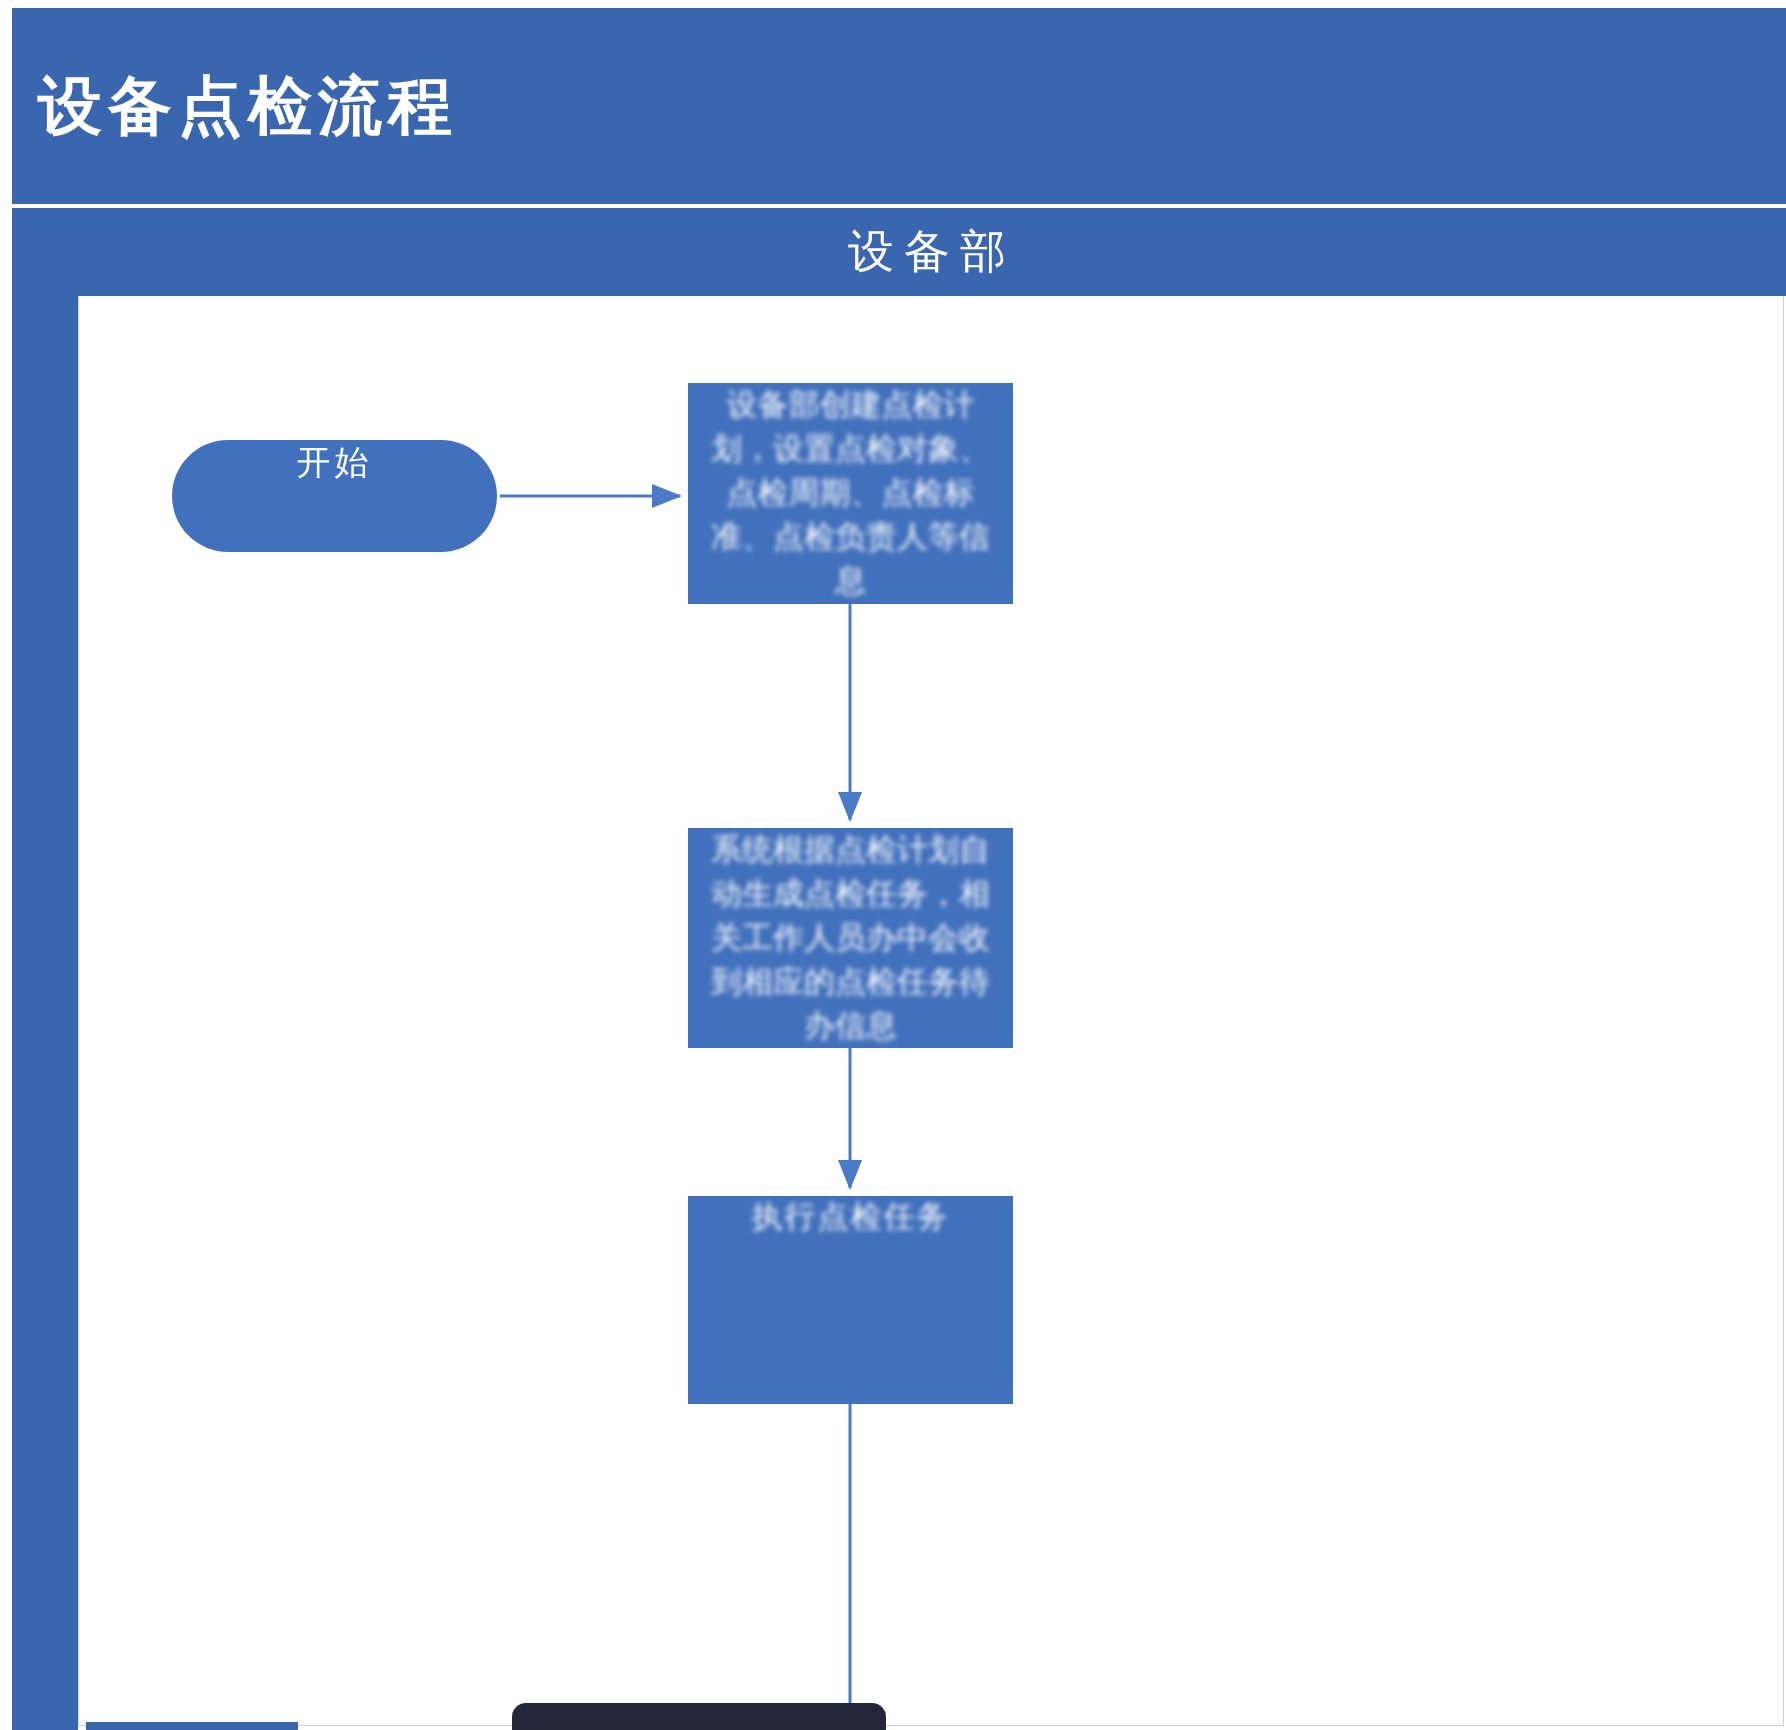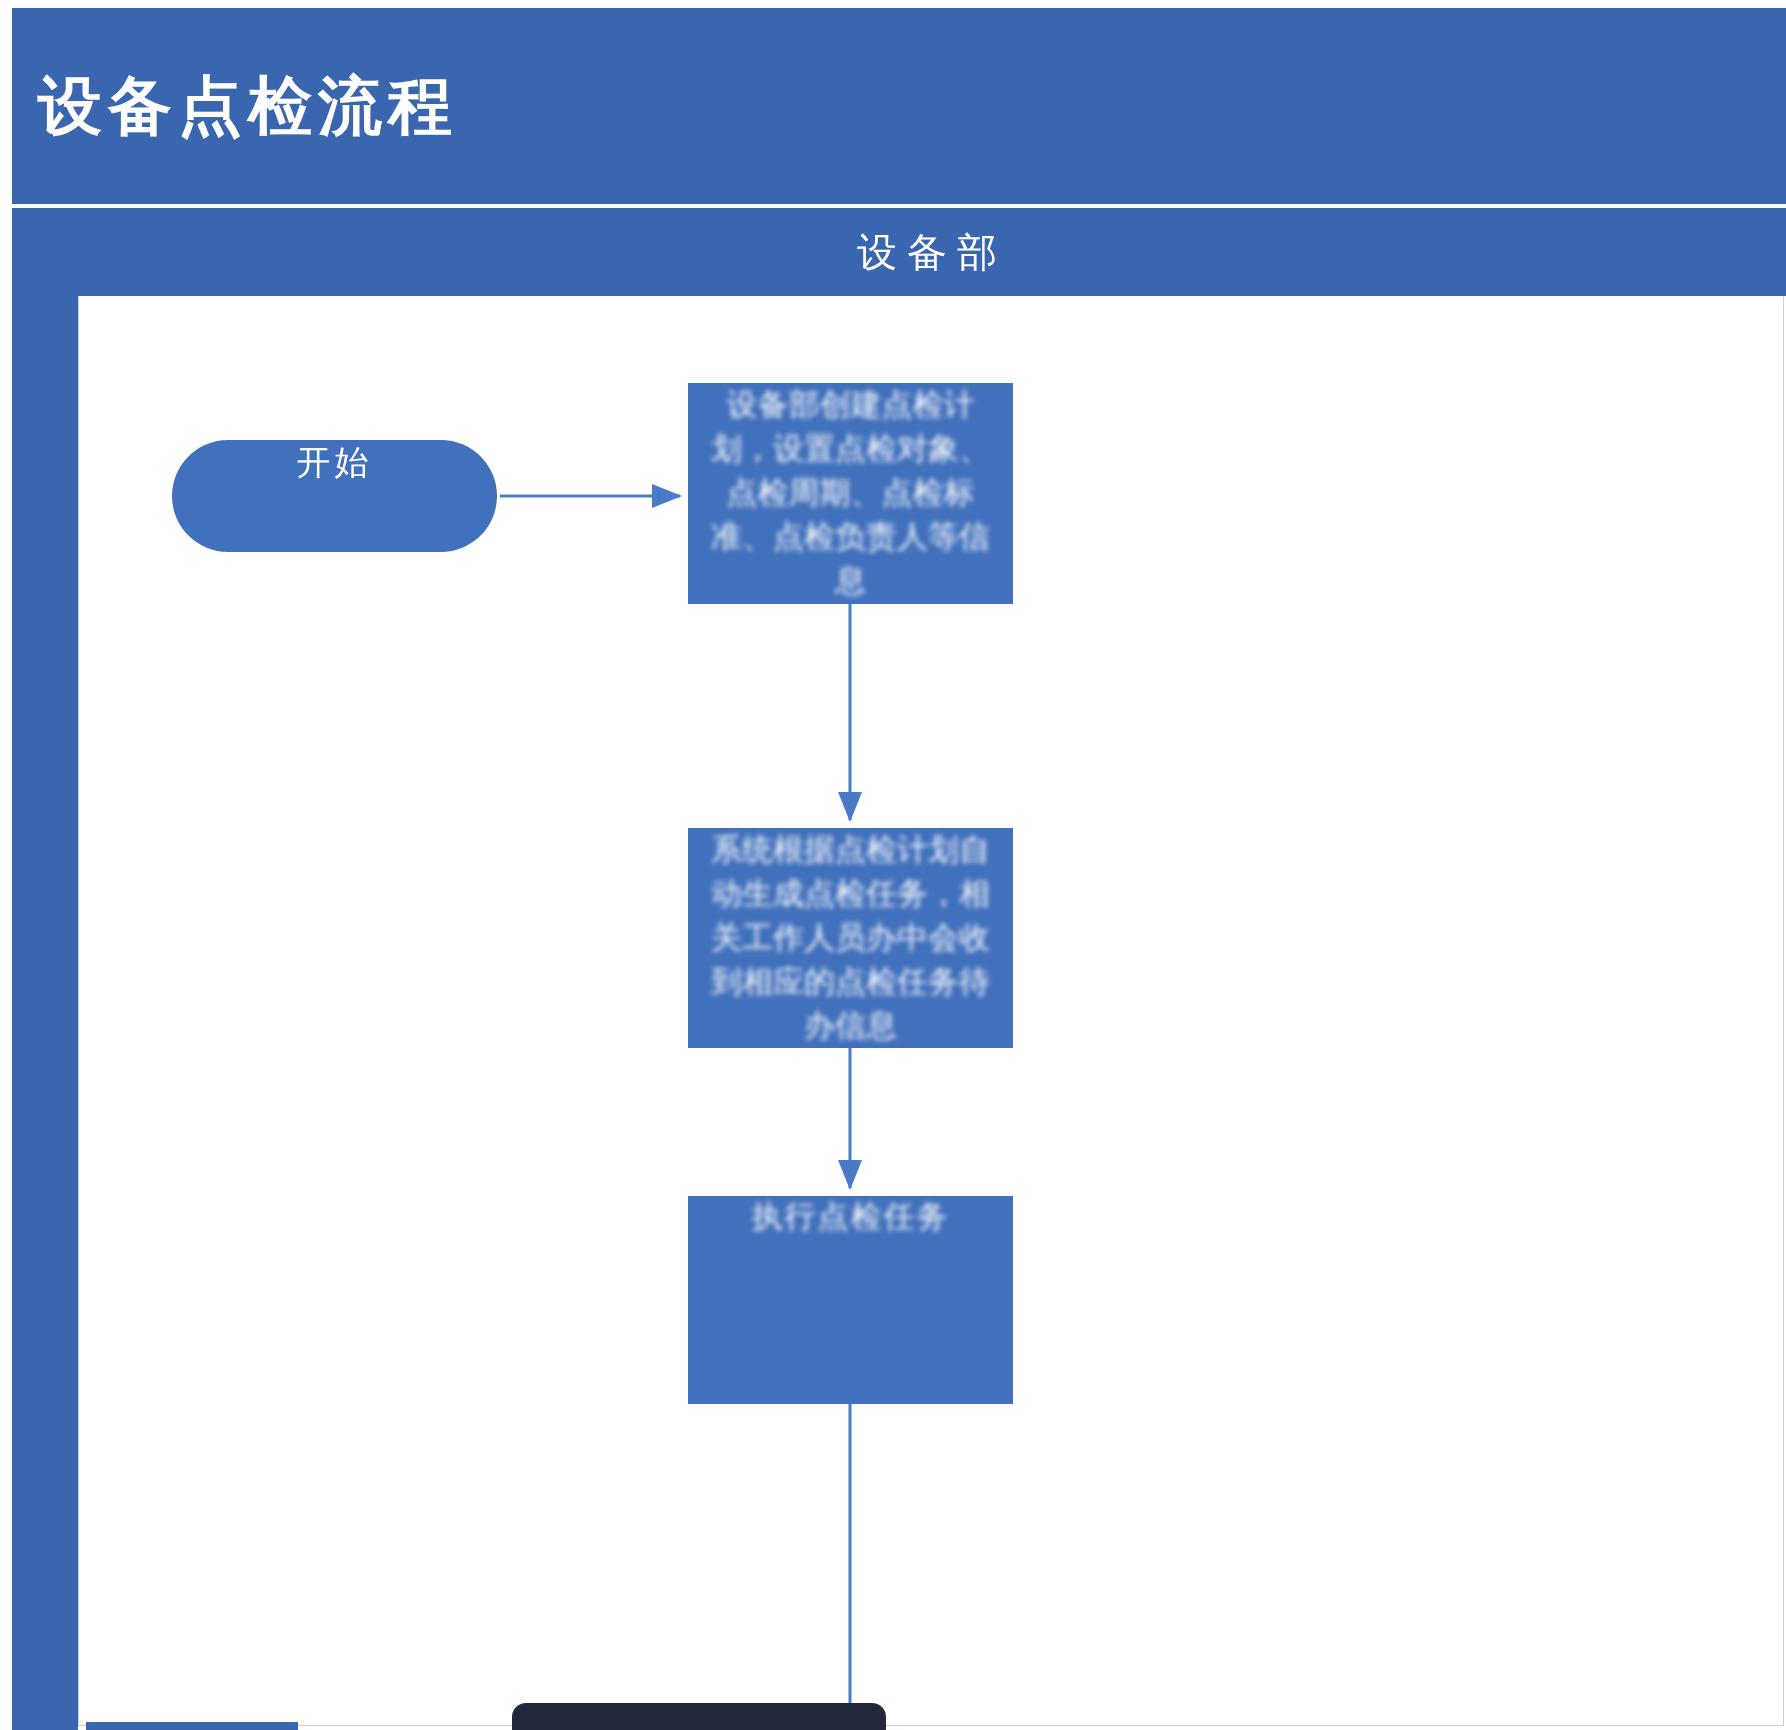--- a/index.html
+++ b/index.html
@@ -36,21 +36,21 @@
     background:var(--primary);
   }
 
   
   .lane-header{
     position:absolute;left:78px;top:208px;width:1708px;height:88px;
     background:var(--primary);
     display:flex;align-items:center;justify-content:center;
   }
   .lane-header .lane-text{
-    color:#ffffff;font-size:40px;letter-spacing:10px;
+    color:#ffffff;font-size:46px;letter-spacing:10px;
   }
 
   
   .canvas{
     position:absolute;left:78px;top:296px;width:1706px;height:1430px;
     background:#ffffff;border:1px solid var(--canvas_border);
     border-top:none;
   }
 
   

